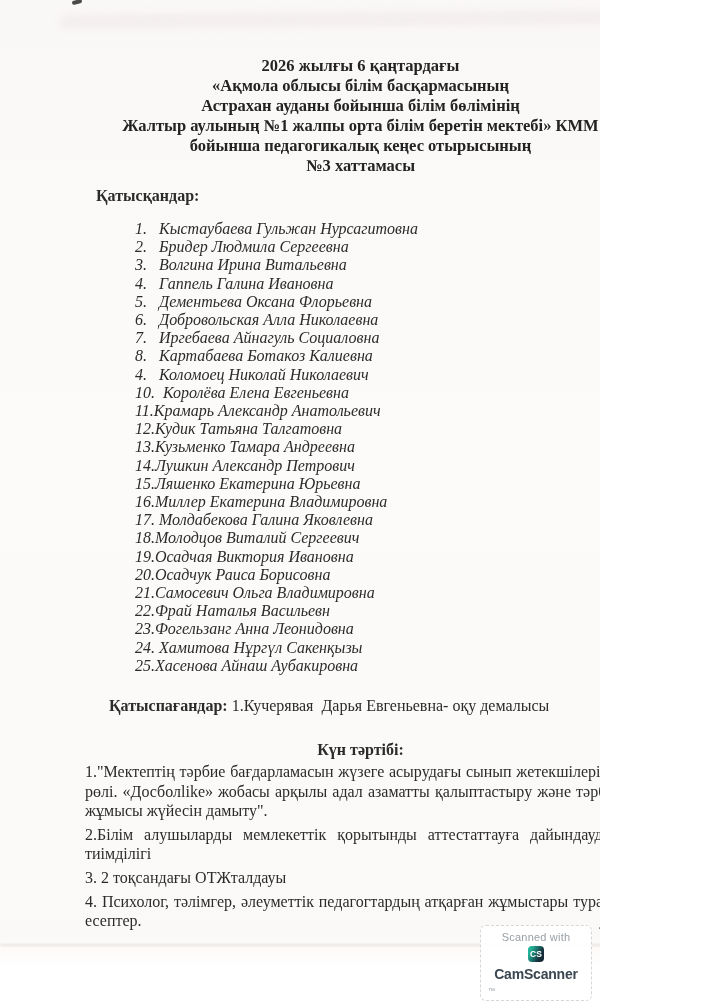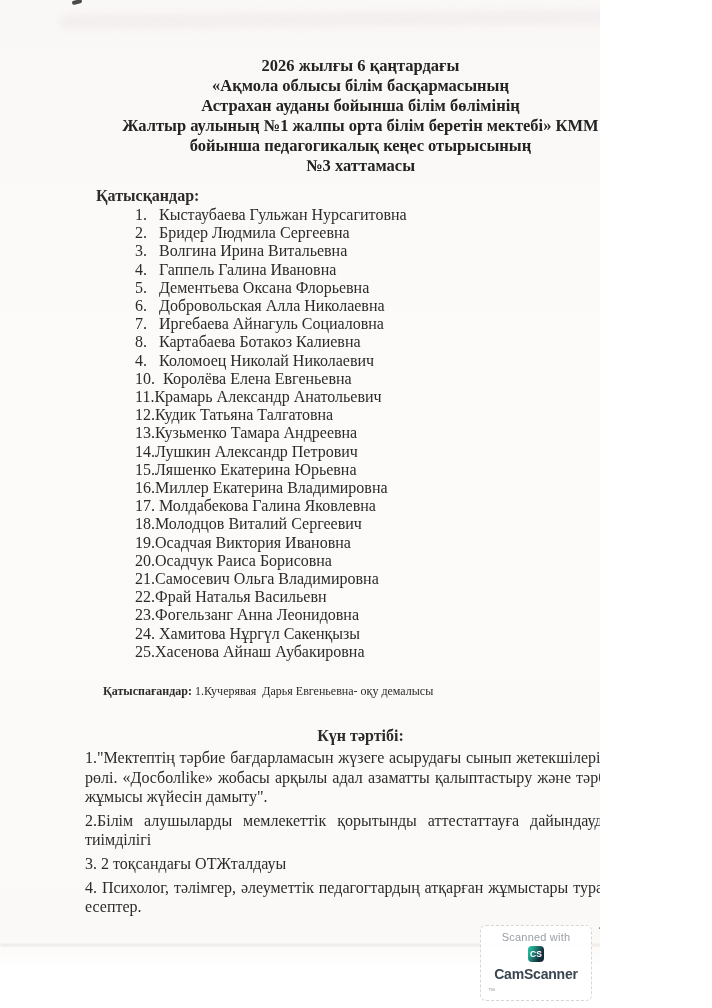--- a/index.html
+++ b/index.html
@@ -28,26 +28,26 @@
   .content {
     position: absolute; left: 85px; top: 56px; width: 551px;
   }
   .title-block {
     text-align: center; font-weight: 700; font-size: 16.5px; line-height: 20px;
     color: #232323;
   }
   .attendees-heading {
     margin: 11px 0 0 11px; font-weight: 700; font-size: 16px;
   }
-  .attendee-list { margin-top: 1px; padding-left: 50px; }
+  .attendee-list { margin-top: 15px; padding-left: 50px; font-style: italic; }
   .attendee-line {
     font-size: 16px; line-height: 18.2px; white-space: pre-wrap;
   }
   .absent-line {
-    margin-top: 2px; font-size: 12px; line-height: 19px; white-space: pre-wrap;
+    margin-top: 2px; font-size: 16px; line-height: 19px; white-space: pre-wrap;
   }
   .absent-line .lbl { font-weight: 700; }
   .agenda-heading {
     margin-top: 7px; text-align: center; font-weight: 700; font-size: 16px;
   }
   .agenda { margin-top: 3px; width: 537px; }
   .agenda p {
     margin: 0 0 4px 0; font-size: 16px; line-height: 19.6px;
     text-align: justify;
   }

